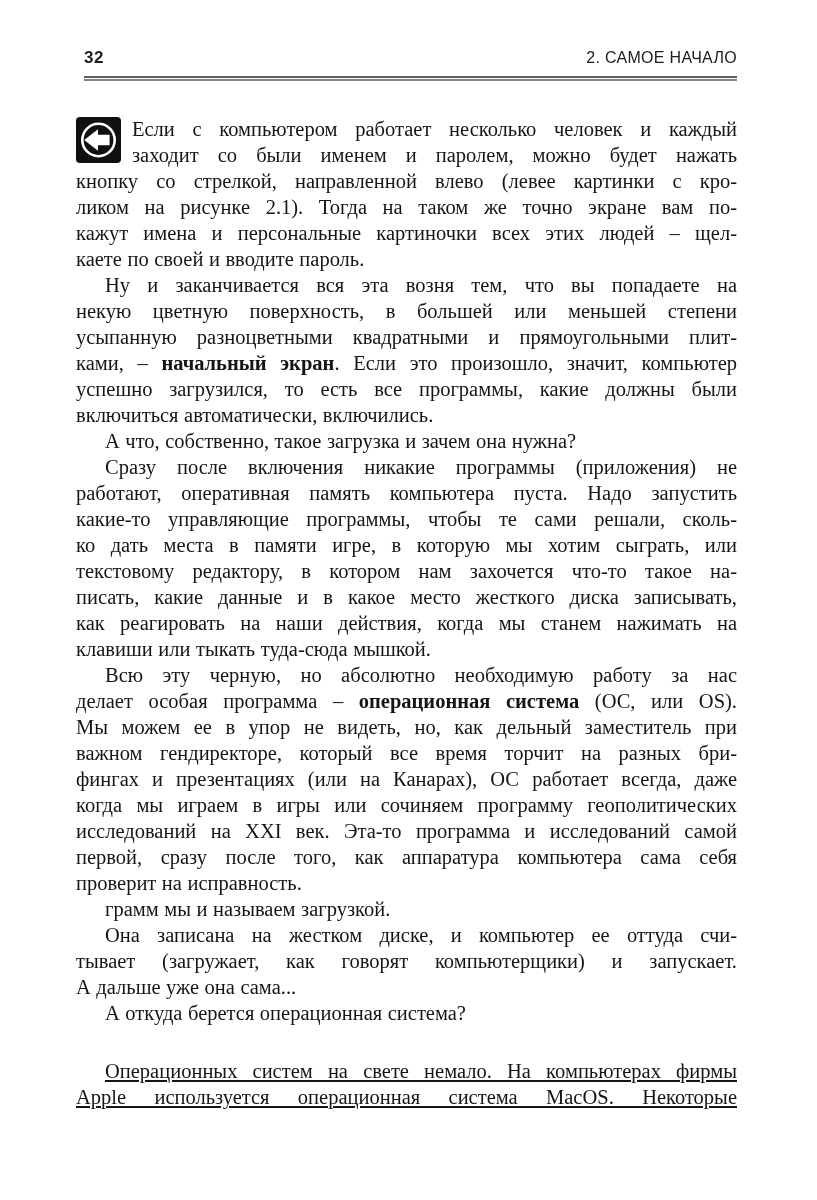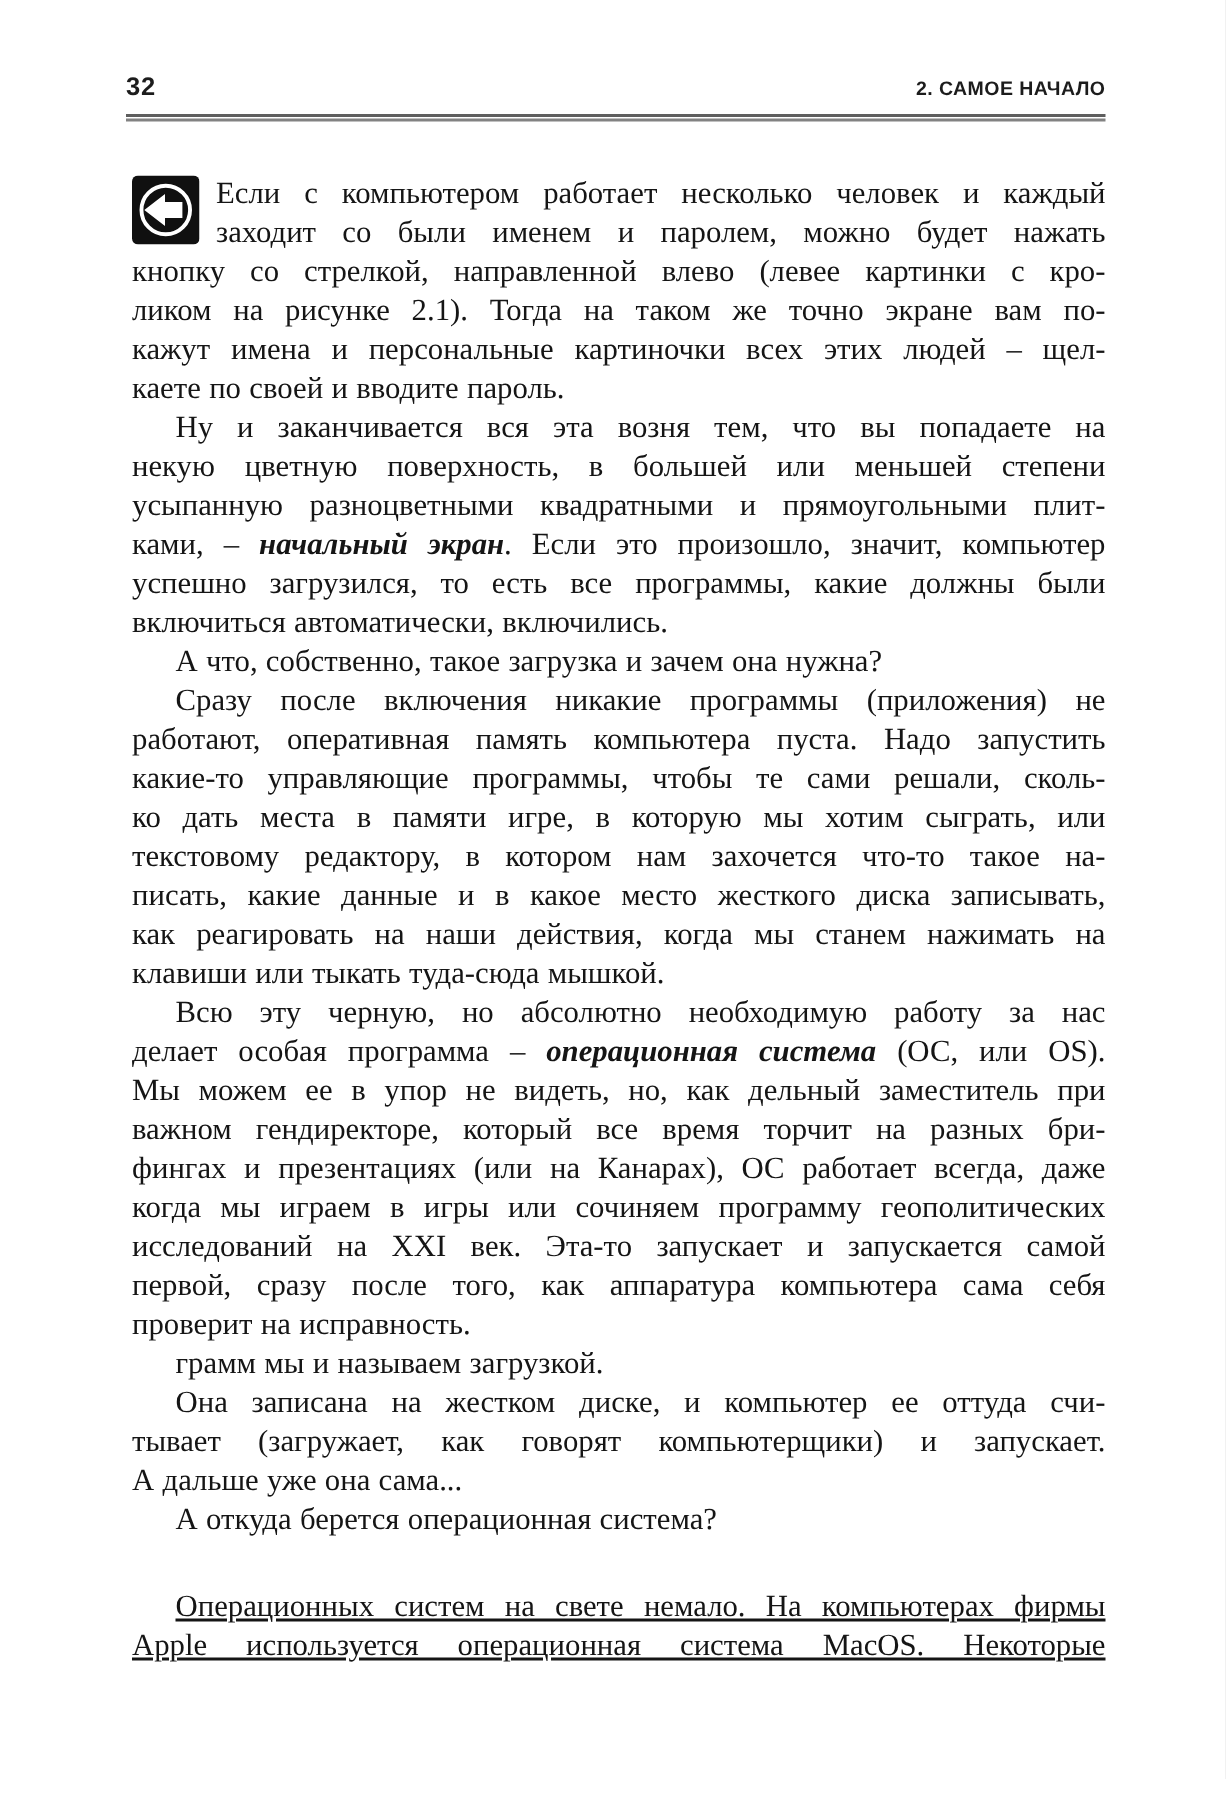--- a/index.html
+++ b/index.html
@@ -16,46 +16,46 @@
   .page-header{
     position:absolute;
     left:84px;right:80px;top:48px;
     display:flex;
     justify-content:space-between;
     align-items:baseline;
     font-family:"Liberation Sans",sans-serif;
     color:#1c1c1c;
   }
   .page-number{font-size:17px;font-weight:bold;letter-spacing:.5px;}
-  .chapter-title{font-size:13px;font-weight:700;letter-spacing:.3px;}
+  .chapter-title{font-size:16px;font-weight:400;letter-spacing:.3px;}
   .header-rule{
     position:absolute;
     left:84px;right:80px;top:76px;
     height:5px;
     border-top:2px solid #5e5e5e;
     border-bottom:2px solid #828282;
     box-sizing:border-box;
   }
   .page-body{
     position:absolute;
-    left:88px;right:80px;top:116px;
+    left:76px;right:80px;top:116px;
     font-size:20.5px;
     line-height:26px;
     text-align:justify;
   }
   .paragraph{margin:0;}
   .paragraph.gap{margin-top:32px;text-decoration:underline;}
   .paragraph.indent .line:first-child{text-indent:29px;}
   .line{
     text-align:justify;
     text-align-last:justify;
     word-spacing:.02em;
   }
   .line.lastline{text-align-last:left;}
-  .bold{font-weight:bold;font-style:italic;}
+  .bold{font-weight:bold;}
   .icon-box{
     float:left;
     width:45px;height:46px;
     margin:1px 11px 3px 0;
   }
   .icon-box svg{display:block;width:45px;height:46px;}
 </style>
 </head>
 <body>
 
@@ -105,21 +105,21 @@
         <div class="line"><span>как реагировать на наши действия, когда мы станем нажимать на</span></div>
         <div class="line lastline"><span>клавиши или тыкать туда-сюда мышкой.</span></div>
       </div>
       <div class="paragraph indent">
         <div class="line"><span>Всю эту черную, но абсолютно необходимую работу за нас</span></div>
         <div class="line"><span>делает особая программа – </span><span class="bold">операционная система</span><span> (ОС, или OS).</span></div>
         <div class="line"><span>Мы можем ее в упор не видеть, но, как дельный заместитель при</span></div>
         <div class="line"><span>важном гендиректоре, который все время торчит на разных бри-</span></div>
         <div class="line"><span>фингах и презентациях (или на Канарах), ОС работает всегда, даже</span></div>
         <div class="line"><span>когда мы играем в игры или сочиняем программу геополитических</span></div>
-        <div class="line"><span>исследований на XXI век. Эта-то запускает и запускается самой</span></div>
+        <div class="line"><span>исследований на XXI век. Эта-то программа и исследований самой</span></div>
         <div class="line"><span>первой, сразу после того, как аппаратура компьютера сама себя</span></div>
         <div class="line lastline"><span>проверит на исправность.</span></div>
       </div>
       <div class="paragraph indent">
         <div class="line lastline"><span>грамм мы и называем загрузкой.</span></div>
       </div>
       <div class="paragraph indent">
         <div class="line"><span>Она записана на жестком диске, и компьютер ее оттуда счи-</span></div>
         <div class="line"><span>тывает (загружает, как говорят компьютерщики) и запускает.</span></div>
         <div class="line lastline"><span>А дальше уже она сама...</span></div>

